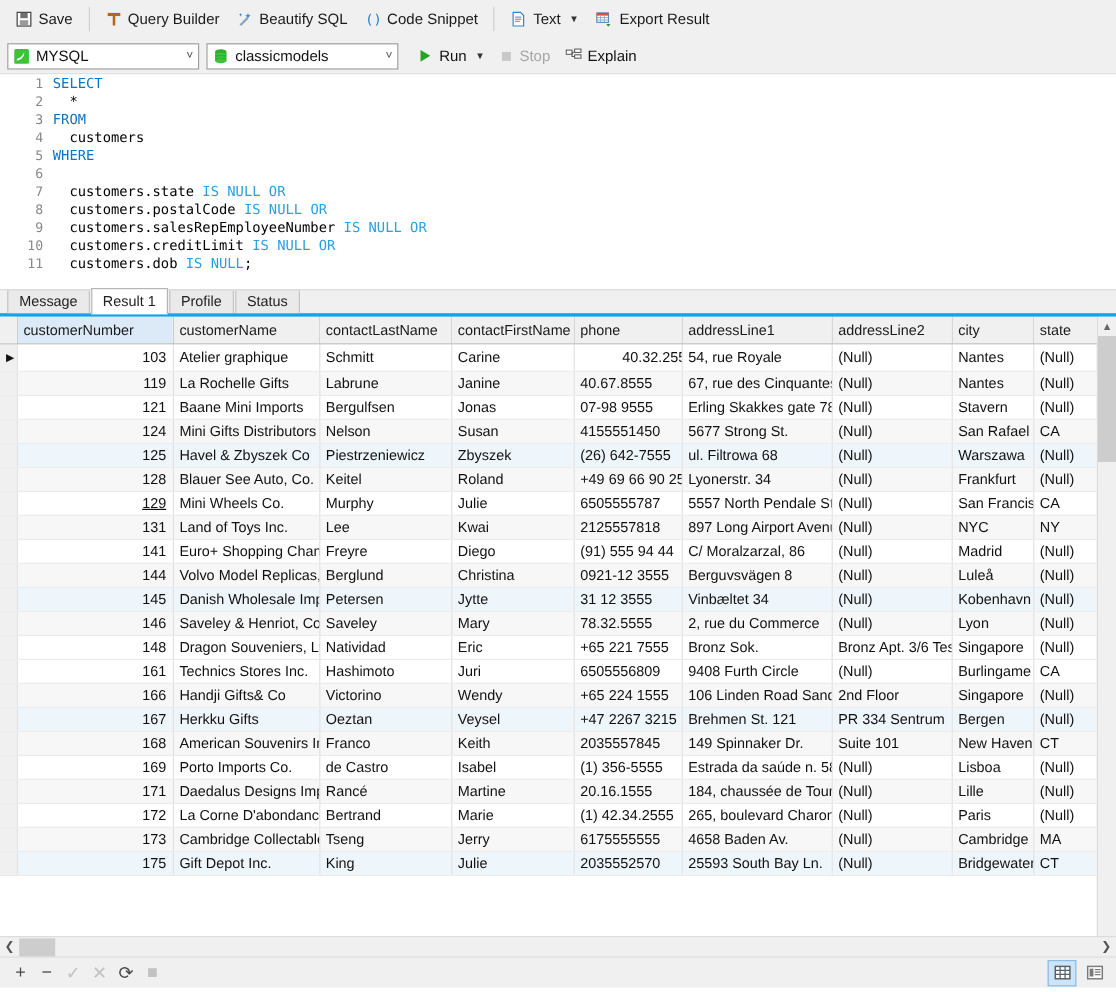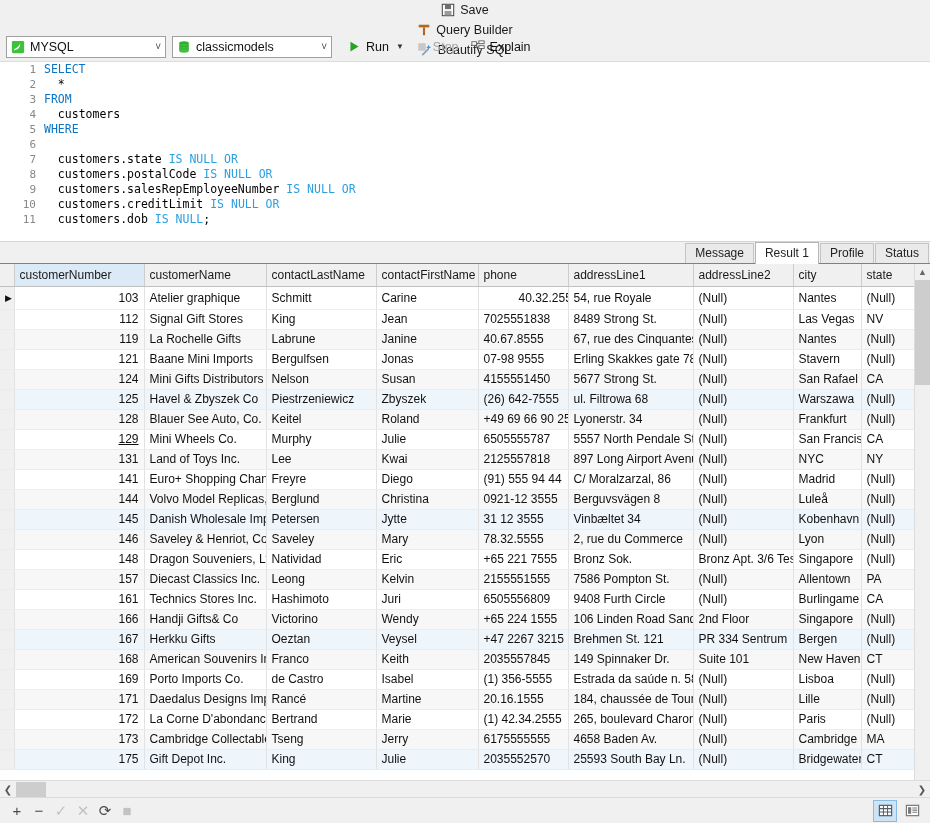--- a/index.html
+++ b/index.html
@@ -14,21 +14,20 @@
   }
 
   
   .toolbar {
     height: 32px;
     background: #f0f0f0;
     display: flex;
     align-items: center;
     padding: 0 6px;
     border-bottom: 1px solid #f0f0f0;
-    flex-direction: column;
   }
   .tb-item {
     display: flex;
     align-items: center;
     gap: 5px;
     padding: 3px 7px;
     cursor: default;
     white-space: nowrap;
     font-size: 12.5px;
     color: #1a1a1a;
@@ -104,23 +103,22 @@
   .code-text { white-space: pre; color: #000000; }
   .kw  { color: #0b74c4; }
   .kw2 { color: #2b9fe0; }
 
   
   .tabbar {
     height: 22px;
     background: #f0f0f0;
     display: flex;
     align-items: flex-end;
-    padding-left: 20px;
-    border-bottom: 1px solid #0ea5e9;
-    justify-content: flex-end;
+    padding-left: 6px;
+    border-bottom: 3px solid #0ea5e9;
   }
   .tab {
     height: 20px;
     line-height: 19px;
     padding: 0 9px;
     font-size: 12px;
     background: #eaeaea;
     border: 1px solid #c4c4c4;
     border-bottom: none;
     margin-right: 1px;
@@ -479,32 +477,20 @@
             <td class="num" style="width: 130px;">103</td>
             <td style="width: 122px;">Atelier graphique</td>
             <td style="width: 110px;">Schmitt</td>
             <td style="width: 102px;">Carine</td>
             <td style="width: 90px; padding-left: 40px;">40.32.2555</td>
             <td style="width: 125px;">54, rue Royale</td>
             <td class="nullv" style="width: 100px;">(Null)</td>
             <td style="width: 68px;">Nantes</td>
             <td class="nullv" style="width: 53px;">(Null)</td>
           </tr>
-          <tr class="">
-            <td class="selcell"></td>
-            <td class="num" style="width: 130px;">112</td>
-            <td style="width: 122px;">Signal Gift Stores</td>
-            <td style="width: 110px;">King</td>
-            <td style="width: 102px;">Jean</td>
-            <td style="width: 90px;">7025551838</td>
-            <td style="width: 125px;">8489 Strong St.</td>
-            <td class="nullv" style="width: 100px;">(Null)</td>
-            <td style="width: 68px;">Las Vegas</td>
-            <td style="width: 53px;">NV</td>
-          </tr>
           <tr class="alt">
             <td class="selcell"></td>
             <td class="num" style="width: 130px;">119</td>
             <td style="width: 122px;">La Rochelle Gifts</td>
             <td style="width: 110px;">Labrune</td>
             <td style="width: 102px;">Janine</td>
             <td style="width: 90px;">40.67.8555</td>
             <td style="width: 125px;">67, rue des Cinquantes</td>
             <td class="nullv" style="width: 100px;">(Null)</td>
             <td style="width: 68px;">Nantes</td>
@@ -634,32 +620,20 @@
             <td class="selcell"></td>
             <td class="num" style="width: 130px;">148</td>
             <td style="width: 122px;">Dragon Souveniers, Ltd.</td>
             <td style="width: 110px;">Natividad</td>
             <td style="width: 102px;">Eric</td>
             <td style="width: 90px;">+65 221 7555</td>
             <td style="width: 125px;">Bronz Sok.</td>
             <td style="width: 100px;">Bronz Apt. 3/6 Tesvikiye</td>
             <td style="width: 68px;">Singapore</td>
             <td class="nullv" style="width: 53px;">(Null)</td>
-          </tr>
-          <tr class="alt">
-            <td class="selcell"></td>
-            <td class="num" style="width: 130px;">157</td>
-            <td style="width: 122px;">Diecast Classics Inc.</td>
-            <td style="width: 110px;">Leong</td>
-            <td style="width: 102px;">Kelvin</td>
-            <td style="width: 90px;">2155551555</td>
-            <td style="width: 125px;">7586 Pompton St.</td>
-            <td class="nullv" style="width: 100px;">(Null)</td>
-            <td style="width: 68px;">Allentown</td>
-            <td style="width: 53px;">PA</td>
           </tr>
           <tr class="">
             <td class="selcell"></td>
             <td class="num" style="width: 130px;">161</td>
             <td style="width: 122px;">Technics Stores Inc.</td>
             <td style="width: 110px;">Hashimoto</td>
             <td style="width: 102px;">Juri</td>
             <td style="width: 90px;">6505556809</td>
             <td style="width: 125px;">9408 Furth Circle</td>
             <td class="nullv" style="width: 100px;">(Null)</td>

